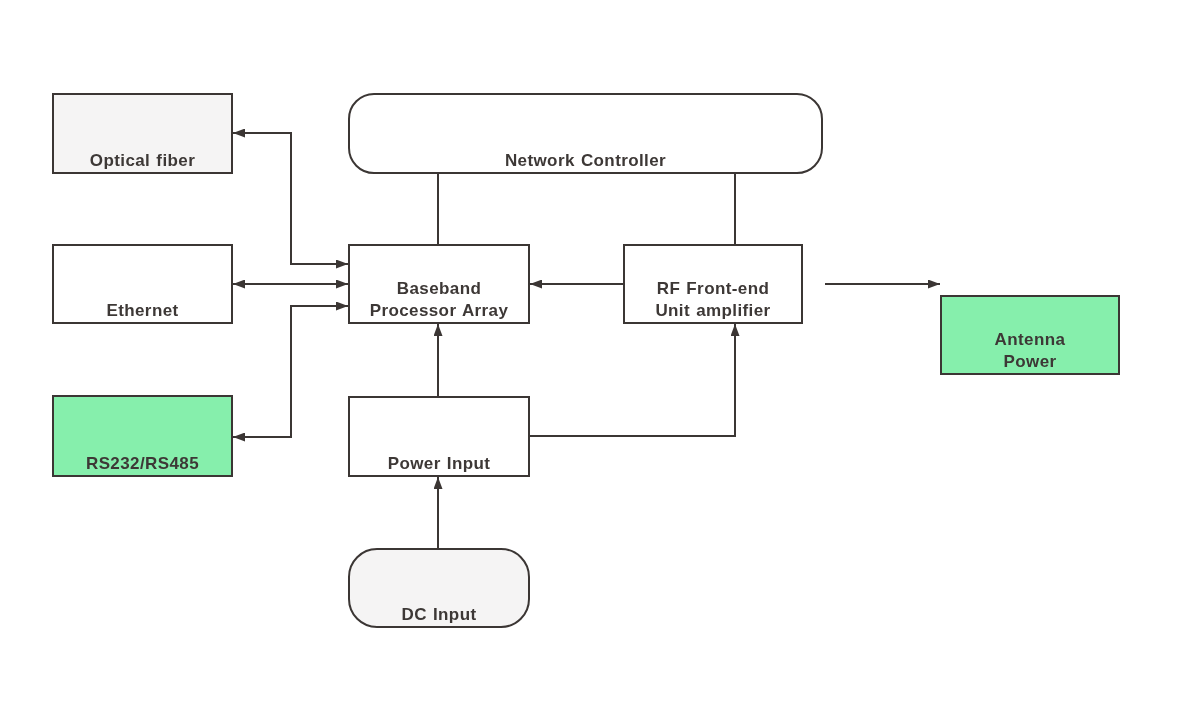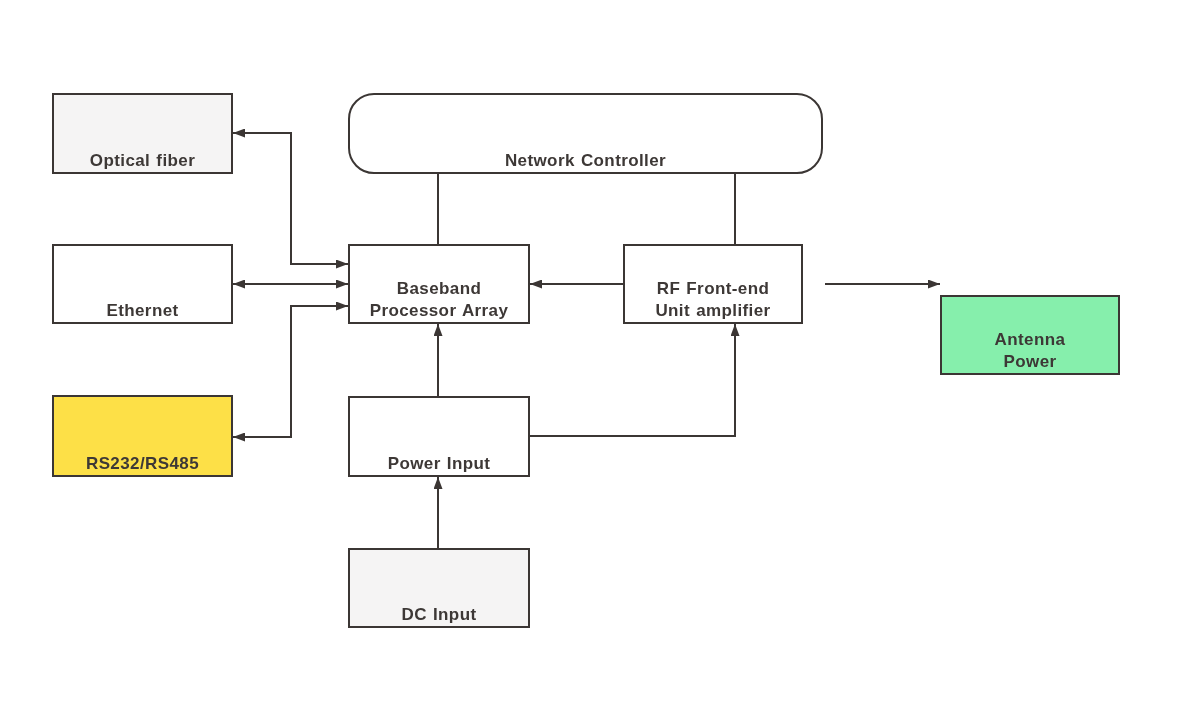--- a/index.html
+++ b/index.html
@@ -66,38 +66,38 @@
         <polyline class="edge" points="438,548 438,477" marker-end="url(#arrowhead)"></polyline>
       </g>
   </svg>
   <div id="nodes-layer">
       <div class="node" style="left: 52px; top: 93px; width: 181px; height: 81px; background: rgb(245, 244, 244);">
         <span>Optical fiber</span>
       </div>
       <div class="node" style="left: 52px; top: 244px; width: 181px; height: 80px; background: rgb(255, 255, 255);">
         <span>Ethernet</span>
       </div>
-      <div class="node" style="left: 52px; top: 395px; width: 181px; height: 82px; background: #fde047;">
+      <div class="node" style="left: 52px; top: 395px; width: 181px; height: 82px; background: #86efac;">
         <span>RS232/RS485</span>
       </div>
       <div class="node" style="left: 348px; top: 93px; width: 475px; height: 81px; background: rgb(255, 255, 255); border-radius: 26px;">
         <span>Network Controller</span>
       </div>
       <div class="node" style="left: 348px; top: 244px; width: 182px; height: 80px; background: rgb(255, 255, 255);">
         <span>Baseband</span>
         <span>Processor Array</span>
       </div>
       <div class="node" style="left: 623px; top: 244px; width: 180px; height: 80px; background: rgb(255, 255, 255);">
         <span>RF Front-end</span>
         <span>Unit amplifier</span>
       </div>
       <div class="node" style="left: 940px; top: 254px; width: 180px; height: 80px; background: #86efac; margin-top: 41px;">
         <span>Antenna</span>
         <span>Power</span>
       </div>
       <div class="node" style="left: 348px; top: 396px; width: 182px; height: 81px; background: rgb(255, 255, 255);">
         <span>Power Input</span>
       </div>
-      <div class="node" style="left: 348px; top: 548px; width: 182px; height: 80px; background: rgb(245, 244, 244);">
+      <div class="node" style="left: 348px; top: 548px; width: 182px; height: 80px; background: rgb(245, 244, 244); border-radius: 29px;">
         <span>DC Input</span>
       </div>
     </div>
 </div>
 
 </body></html>

